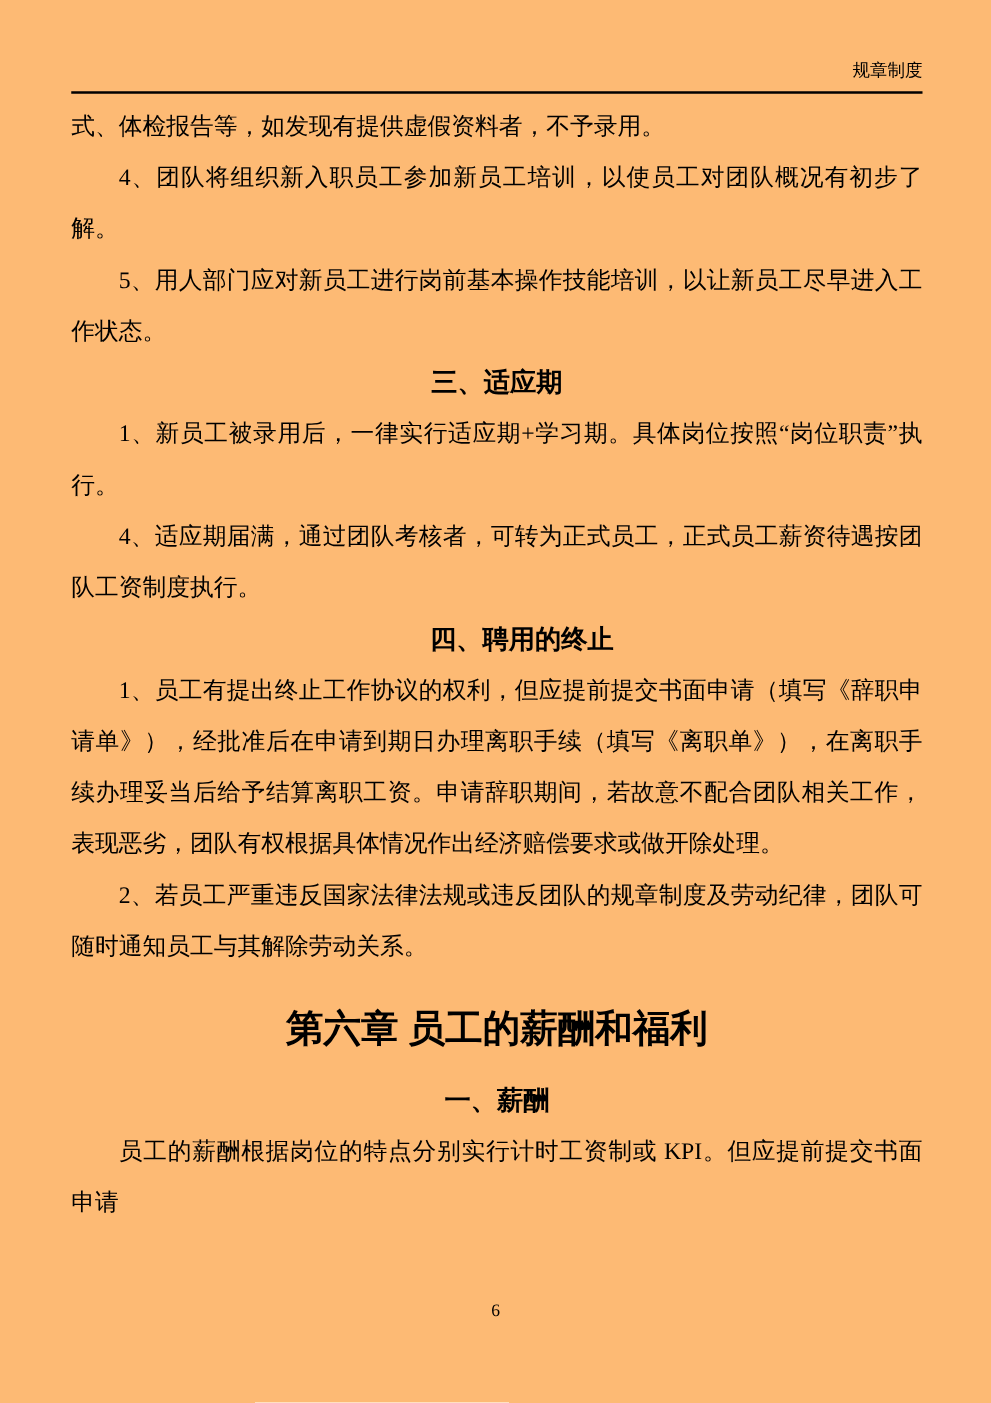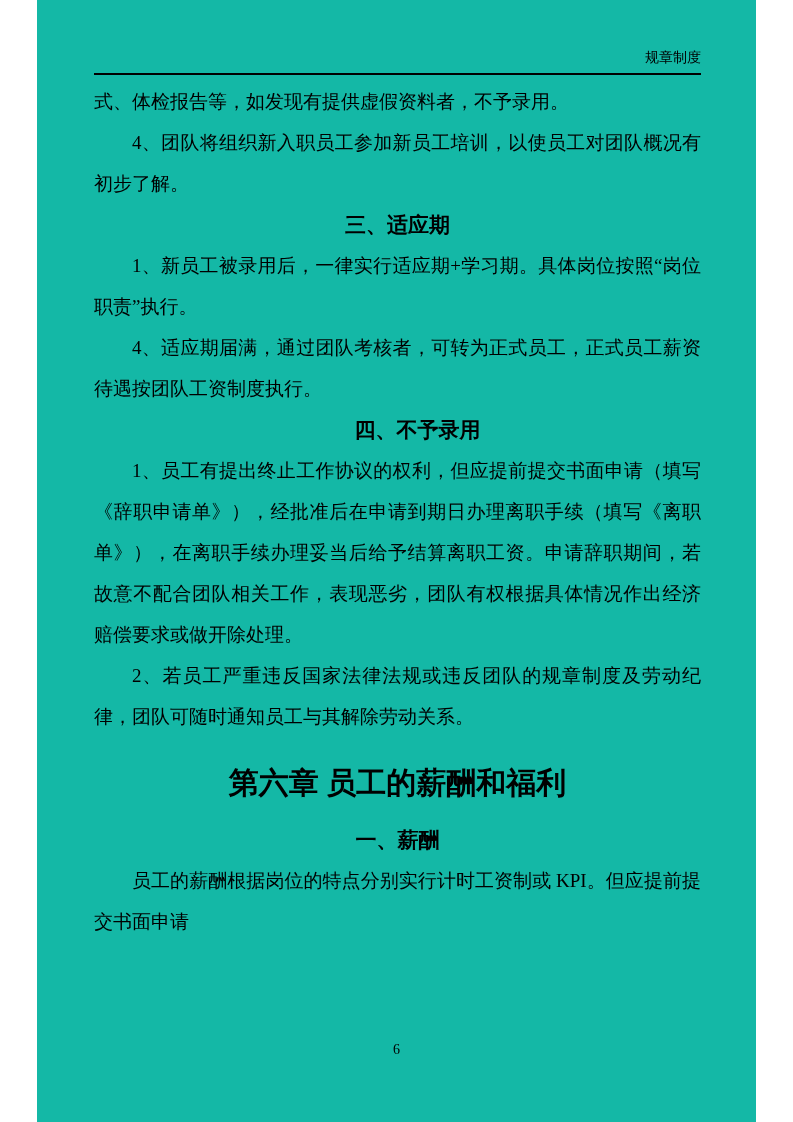--- a/index.html
+++ b/index.html
@@ -2,24 +2,24 @@
 <html><head>
 <meta charset="utf-8">
 <style>
   html, body {
     margin: 0;
     padding: 0;
     background: #ffffff;
   }
   .page {
     position: relative;
-    width: 719px;
+    width: 793px;
     height: 1122px;
     margin: 0 auto;
-    background: #14b8a6;
+    background: #fdba74;
     box-sizing: border-box;
     padding: 48px 55px 0 57px;
     font-family: "Liberation Serif", "DejaVu Serif", serif;
     color: #000000;
     overflow: hidden;
   }
   .header {
     text-align: right;
     font-size: 14px;
     line-height: 20px;
@@ -82,28 +82,29 @@
   <div class="header">
     <span>规章制度</span>
   </div>
 
   <div class="doc-body">
 
     <p class="para">式、体检报告等，如发现有提供虚假资料者，不予录用。</p>
 
     <p class="para indent">4、团队将组织新入职员工参加新员工培训，以使员工对团队概况有初步了解。</p>
 
+    <p class="para indent">5、用人部门应对新员工进行岗前基本操作技能培训，以让新员工尽早进入工作状态。</p>
 
     <h3 class="sec-heading">三、适应期</h3>
 
     <p class="para indent">1、新员工被录用后，一律实行适应期+学习期。具体岗位按照“岗位职责”执行。</p>
 
     <p class="para indent">4、适应期届满，通过团队考核者，可转为正式员工，正式员工薪资待遇按团队工资制度执行。</p>
 
-    <h3 class="sec-heading indent">四、不予录用</h3>
+    <h3 class="sec-heading indent">四、聘用的终止</h3>
 
     <p class="para indent">1、员工有提出终止工作协议的权利，但应提前提交书面申请（填写《辞职申请单》），经批准后在申请到期日办理离职手续（填写《离职单》），在离职手续办理妥当后给予结算离职工资。申请辞职期间，若故意不配合团队相关工作，表现恶劣，团队有权根据具体情况作出经济赔偿要求或做开除处理。</p>
 
     <p class="para indent">2、若员工严重违反国家法律法规或违反团队的规章制度及劳动纪律，团队可随时通知员工与其解除劳动关系。</p>
 
     <h2 class="chapter-title">第六章 员工的薪酬和福利</h2>
 
     <h3 class="sec-heading">一、薪酬</h3>
 
 

